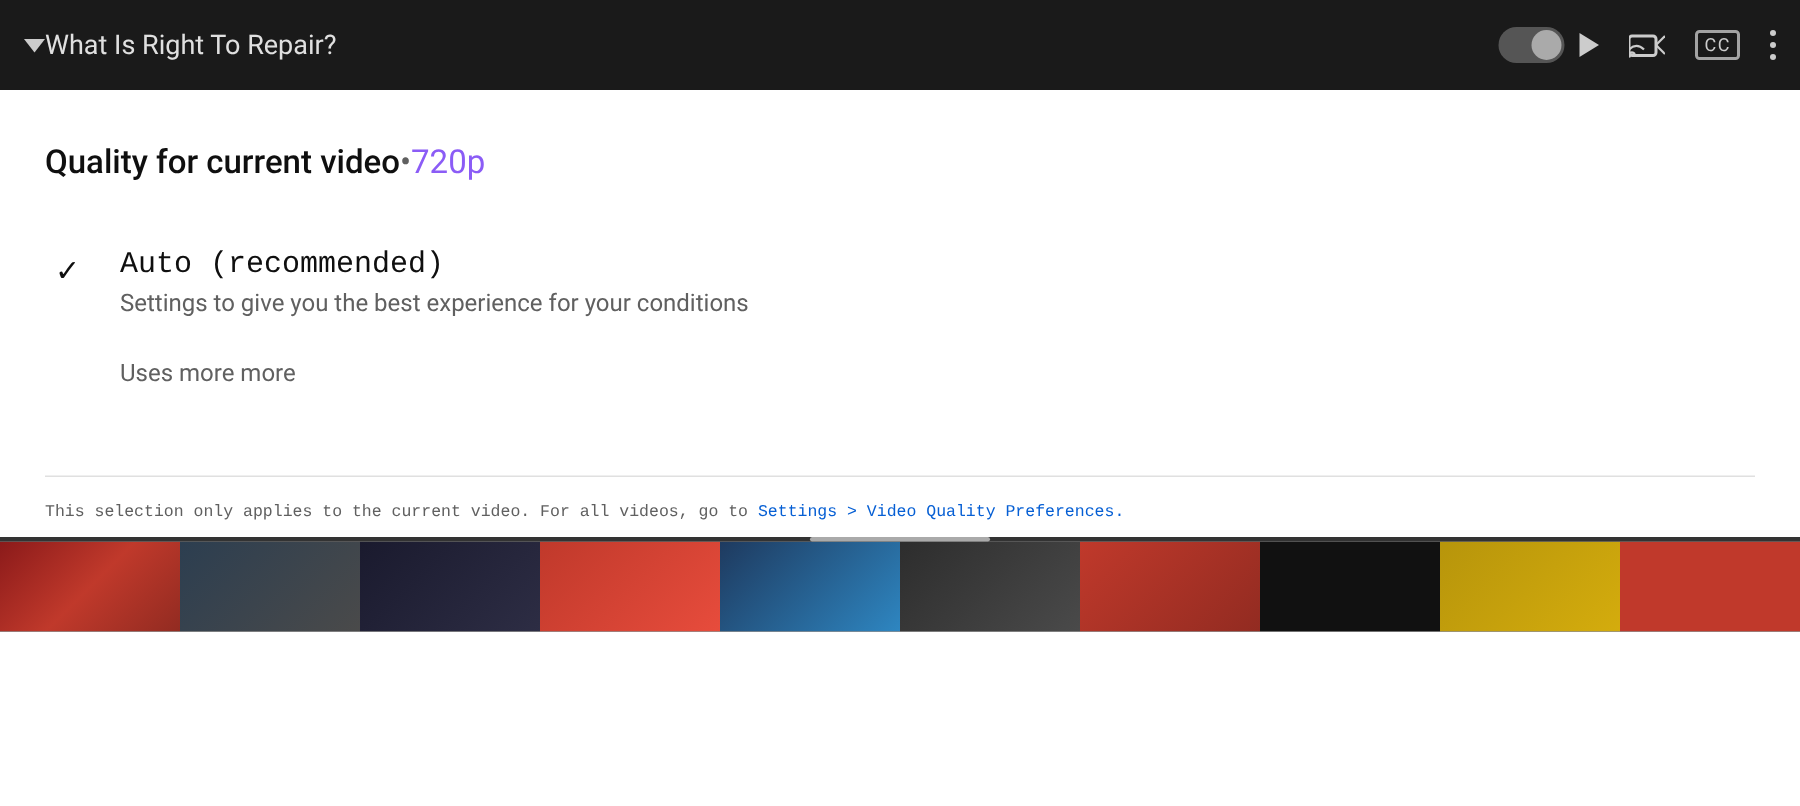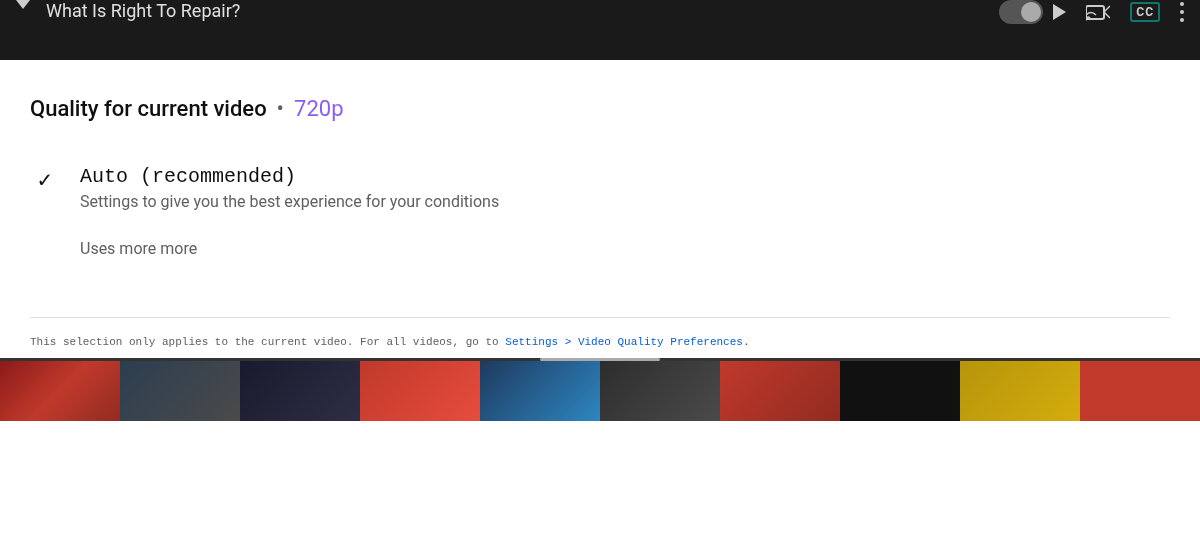--- a/index.html
+++ b/index.html
@@ -7,25 +7,24 @@
       width: 1200px;
       height: 537px;
       overflow: hidden;
       font-family: 'Roboto', Arial, sans-serif;
       background: #fff;
     }
 
     
     .top-bar {
       display: flex;
-      align-items: flex-start;
+      align-items: center;
       background: #1a1a1a;
       height: 60px;
       padding: 0 16px;
-      gap: 16px;
     }
     .top-bar-title {
       color: #e0e0e0;
       font-size: 18px;
       font-weight: 400;
       flex: 1;
     }
     .top-bar-icons {
       display: flex;
       align-items: center;
@@ -70,21 +69,20 @@
     
     .main-content {
       background: #fff;
       padding: 20px 30px 0 30px;
     }
 
     
     .quality-header {
       display: flex;
       align-items: center;
-      gap: 10px;
       padding: 16px 0 20px 0;
       border-bottom: none;
     }
     .quality-title {
       font-size: 22px;
       font-weight: 500;
       color: #0f0f0f;
     }
     .quality-dot {
       font-size: 22px;
@@ -189,26 +187,26 @@
       background: #aaa;
       width: 120px;
       position: absolute;
       left: 50%;
       transform: translateX(-50%);
       border-radius: 2px;
     }
 
     
     .cc-icon {
-      border: 2px solid #0f766e;
+      border: 2px solid #a3a3a3;
       border-radius: 3px;
       padding: 1px 4px;
       font-size: 12px;
       color: #ccc;
-      font-weight: bold;
+      font-weight: normal;
       letter-spacing: 1px;
     }
 
     
     .three-dots {
       display: flex;
       flex-direction: column;
       gap: 4px;
     }
     .dot {

